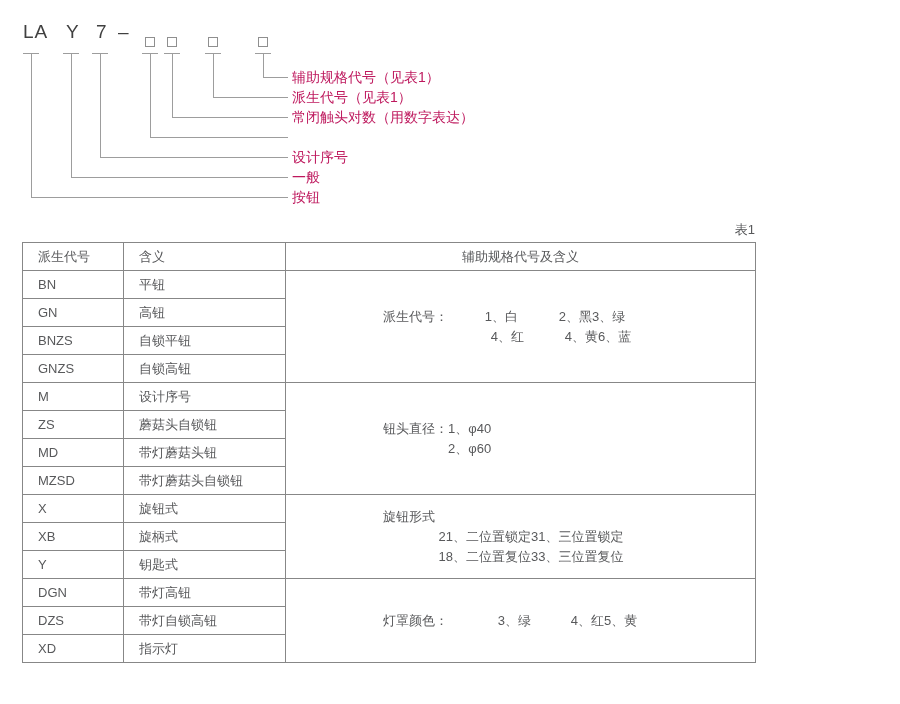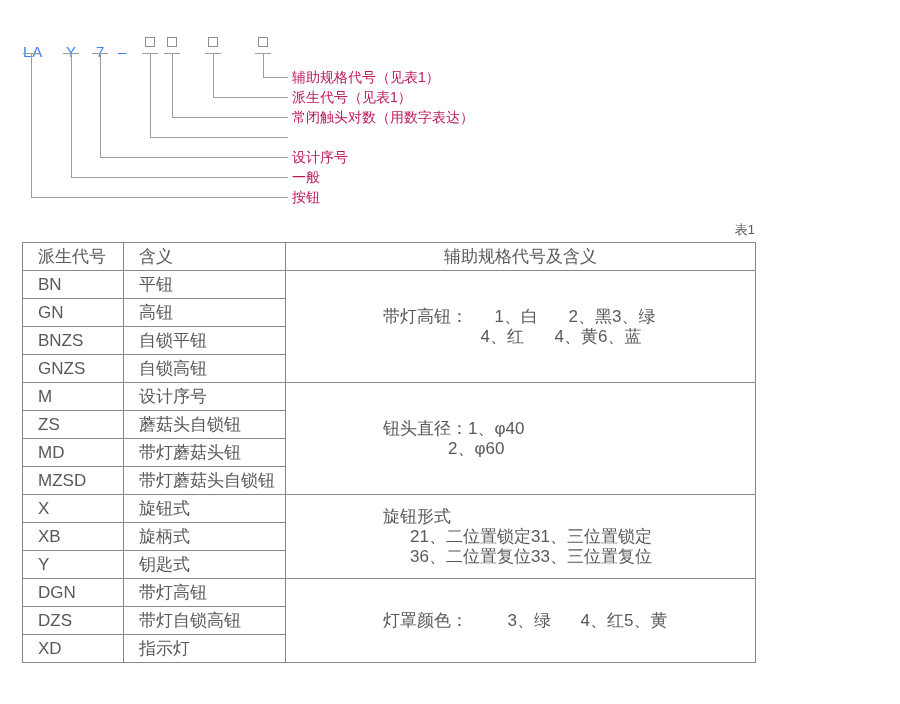--- a/index.html
+++ b/index.html
@@ -2,31 +2,31 @@
 <html><head>
 <meta charset="utf-8">
 <style>
   * { margin:0; padding:0; box-sizing:border-box; }
   html,body { width:900px; height:704px; background:#ffffff;
     font-family:"Liberation Sans","DejaVu Sans",sans-serif; color:#58595b; }
   .page { position:relative; width:900px; height:704px; background:#fff; overflow:hidden; }
 
   
   .diagram { position:absolute; left:0; top:0; width:900px; height:220px; }
-  .sym { position:absolute; top:44px; font-size:15px; line-height:15px; color:#3b82f6; letter-spacing:1px; }
+  .sym { position:absolute; top:24px; font-size:19px; line-height:15px; color:#404040; letter-spacing:1px; }
   .pbox { position:absolute; top:37px; width:10px; height:10px; border:1px solid #8f8f8f; background:#fff; }
   .tick, .hline { position:absolute; height:1px; background:#9d9d9d; }
   .vline { position:absolute; width:1px; background:#9d9d9d; }
   .dlabel { position:absolute; left:292px; font-size:14px; line-height:14px; white-space:nowrap; color:#be185d; }
 
   
   .tcaption { position:absolute; left:22px; top:221px; width:733px; text-align:right;
     font-size:13px; color:#58595b; }
   table.t1 { position:absolute; left:22px; top:242px; width:733px; table-layout:fixed;
-    border-collapse:collapse; font-size:17px; color:#58595b; }
+    border-collapse:collapse; font-size:13px; color:#58595b; }
   .t1 td { border:1px solid #878787; height:28px; vertical-align:middle;
     padding:0 0 0 15px; white-space:nowrap; overflow:hidden; }
   .t1 td.c3h { text-align:center; padding:0;margin-top:8px; }
   .t1 td.spec { padding:0 0 0 97px; text-align:left; }
   .sline { line-height:20px; white-space:nowrap; }
   .slabel { display:inline-block; }
   .itm { display:inline-block;text-align:right; }
   .w70 { width:70px; } .w73 { width:73px; } .w74 { width:74px; }
   .w83 { width:83px; } .w148 { width:148px; }
   .ind58 { padding-left:58px; } .ind65 { padding-left:65px; }
@@ -90,21 +90,21 @@
         <tr>
       <td>派生代号</td>
       <td>含义</td>
       <td class="c3h">辅助规格代号及含义</td>
     </tr>
 
     <tr>
       <td>BN</td>
       <td>平钮</td>
       <td class="spec" rowspan="4">
-        <div class="sline"><span class="slabel">带灯高钮：</span><span class="itm w70">1、白</span><span class="itm w74">2、黑</span><span class="itm">3、绿</span></div>
+        <div class="sline"><span class="slabel">派生代号：</span><span class="itm w70">1、白</span><span class="itm w74">2、黑</span><span class="itm">3、绿</span></div>
         <div class="sline ind58"><span class="itm w83">4、红</span><span class="itm w74">4、黄</span><span class="itm">6、蓝</span></div>
       </td>
     </tr>
     <tr>
       <td>GN</td>
       <td>高钮</td>
     </tr>
     <tr>
       <td>BNZS</td>
       <td>自锁平钮</td>
@@ -134,21 +134,21 @@
       <td>MZSD</td>
       <td>带灯蘑菇头自锁钮</td>
     </tr>
 
     <tr>
       <td>X</td>
       <td>旋钮式</td>
       <td class="spec" rowspan="3">
         <div class="sline">旋钮形式</div>
         <div class="sline"><span class="itm w148">21、二位置锁定</span><span class="itm">31、三位置锁定</span></div>
-        <div class="sline"><span class="itm w148">36、二位置复位</span><span class="itm">33、三位置复位</span></div>
+        <div class="sline"><span class="itm w148">18、二位置复位</span><span class="itm">33、三位置复位</span></div>
       </td>
     </tr>
     <tr>
       <td>XB</td>
       <td>旋柄式</td>
     </tr>
     <tr>
       <td>Y</td>
       <td>钥匙式</td>
     </tr>

